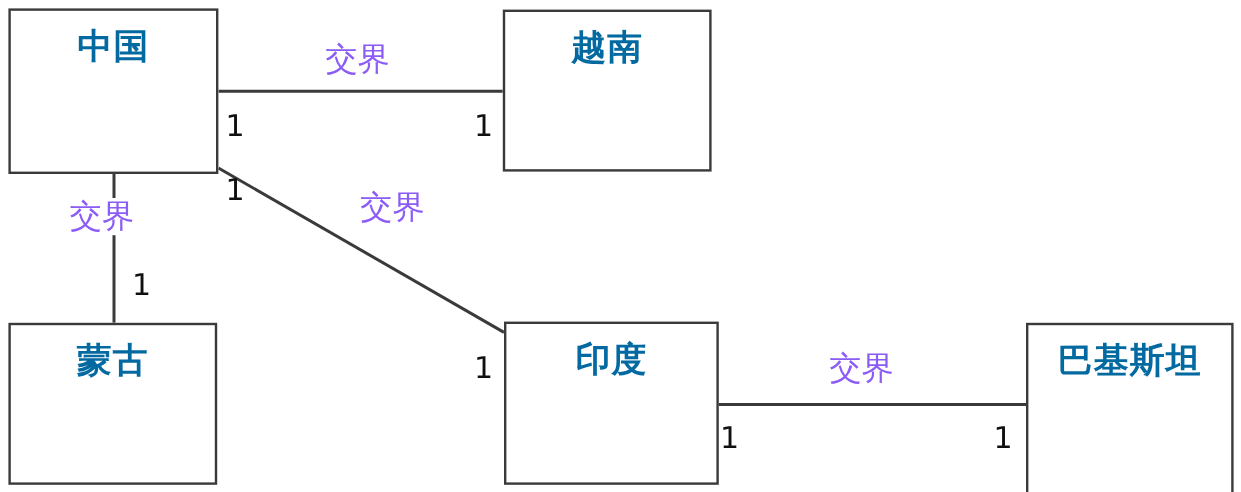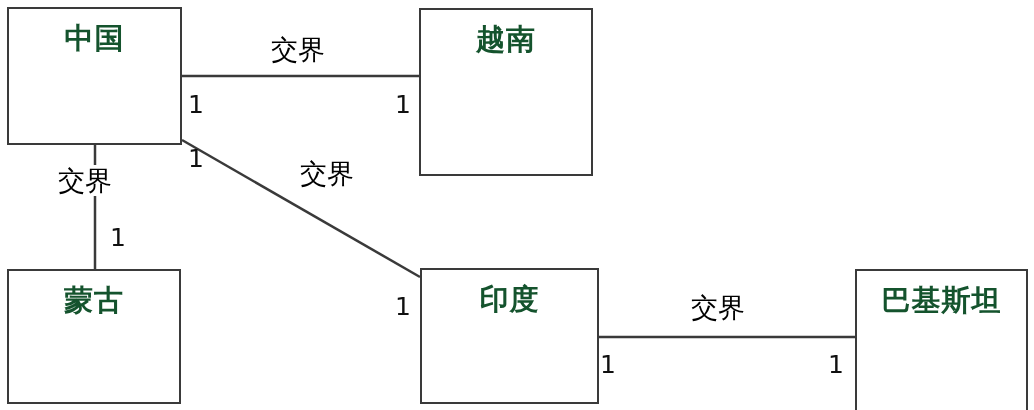--- a/index.html
+++ b/index.html
@@ -34,29 +34,29 @@
     z-index: 3;
   }
   .entity-label {
     position: absolute;
     left: 0;
     right: 0;
     top: 14px;
     text-align: center;
     font-size: 29px;
     font-weight: bold;
-    color: #14532d;
+    color: #0369a1;
     letter-spacing: 1px;
     line-height: 1.1;
     white-space: nowrap;
   }
   .rel-label {
     position: absolute;
     font-size: 27px;
-    color: #000000;
+    color: #8b5cf6;
     background: #ffffff;
     padding: 0 3px;
     white-space: nowrap;
     z-index: 4;
     line-height: 1.15;
   }
   .card-label {
     position: absolute;
     font-size: 25px;
     color: #101010;
@@ -75,21 +75,21 @@
     <line x1="182" y1="76" x2="419" y2="76" stroke="#3a3a3a" stroke-width="2.5"></line>
     <line x1="95" y1="145" x2="95" y2="269" stroke="#3a3a3a" stroke-width="2.5"></line>
     <line x1="182" y1="140" x2="420" y2="277" stroke="#3a3a3a" stroke-width="2.5"></line>
     <line x1="593" y1="337" x2="855" y2="337" stroke="#3a3a3a" stroke-width="2.5"></line>
   </svg>
 
   <div class="entity-box" style="left: 7px; top: 7px; width: 175px; height: 138px;">
     <span class="entity-label">中国</span>
   </div>
 
-  <div class="entity-box" style="left: 419px; top: 8px; width: 174px; height: 168px;">
+  <div class="entity-box" style="left: 419px; top: 8px; width: 174px; height: 135px;">
     <span class="entity-label">越南</span>
   </div>
 
   <div class="entity-box" style="left: 7px; top: 269px; width: 174px; height: 135px;">
     <span class="entity-label">蒙古</span>
   </div>
 
   <div class="entity-box" style="left: 420px; top: 268px; width: 179px; height: 136px;">
     <span class="entity-label">印度</span>
   </div>

